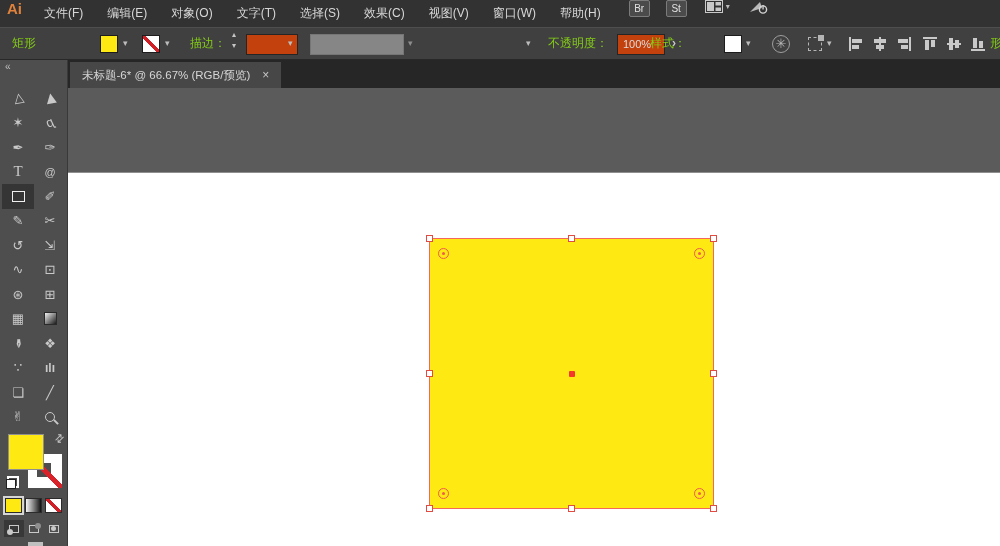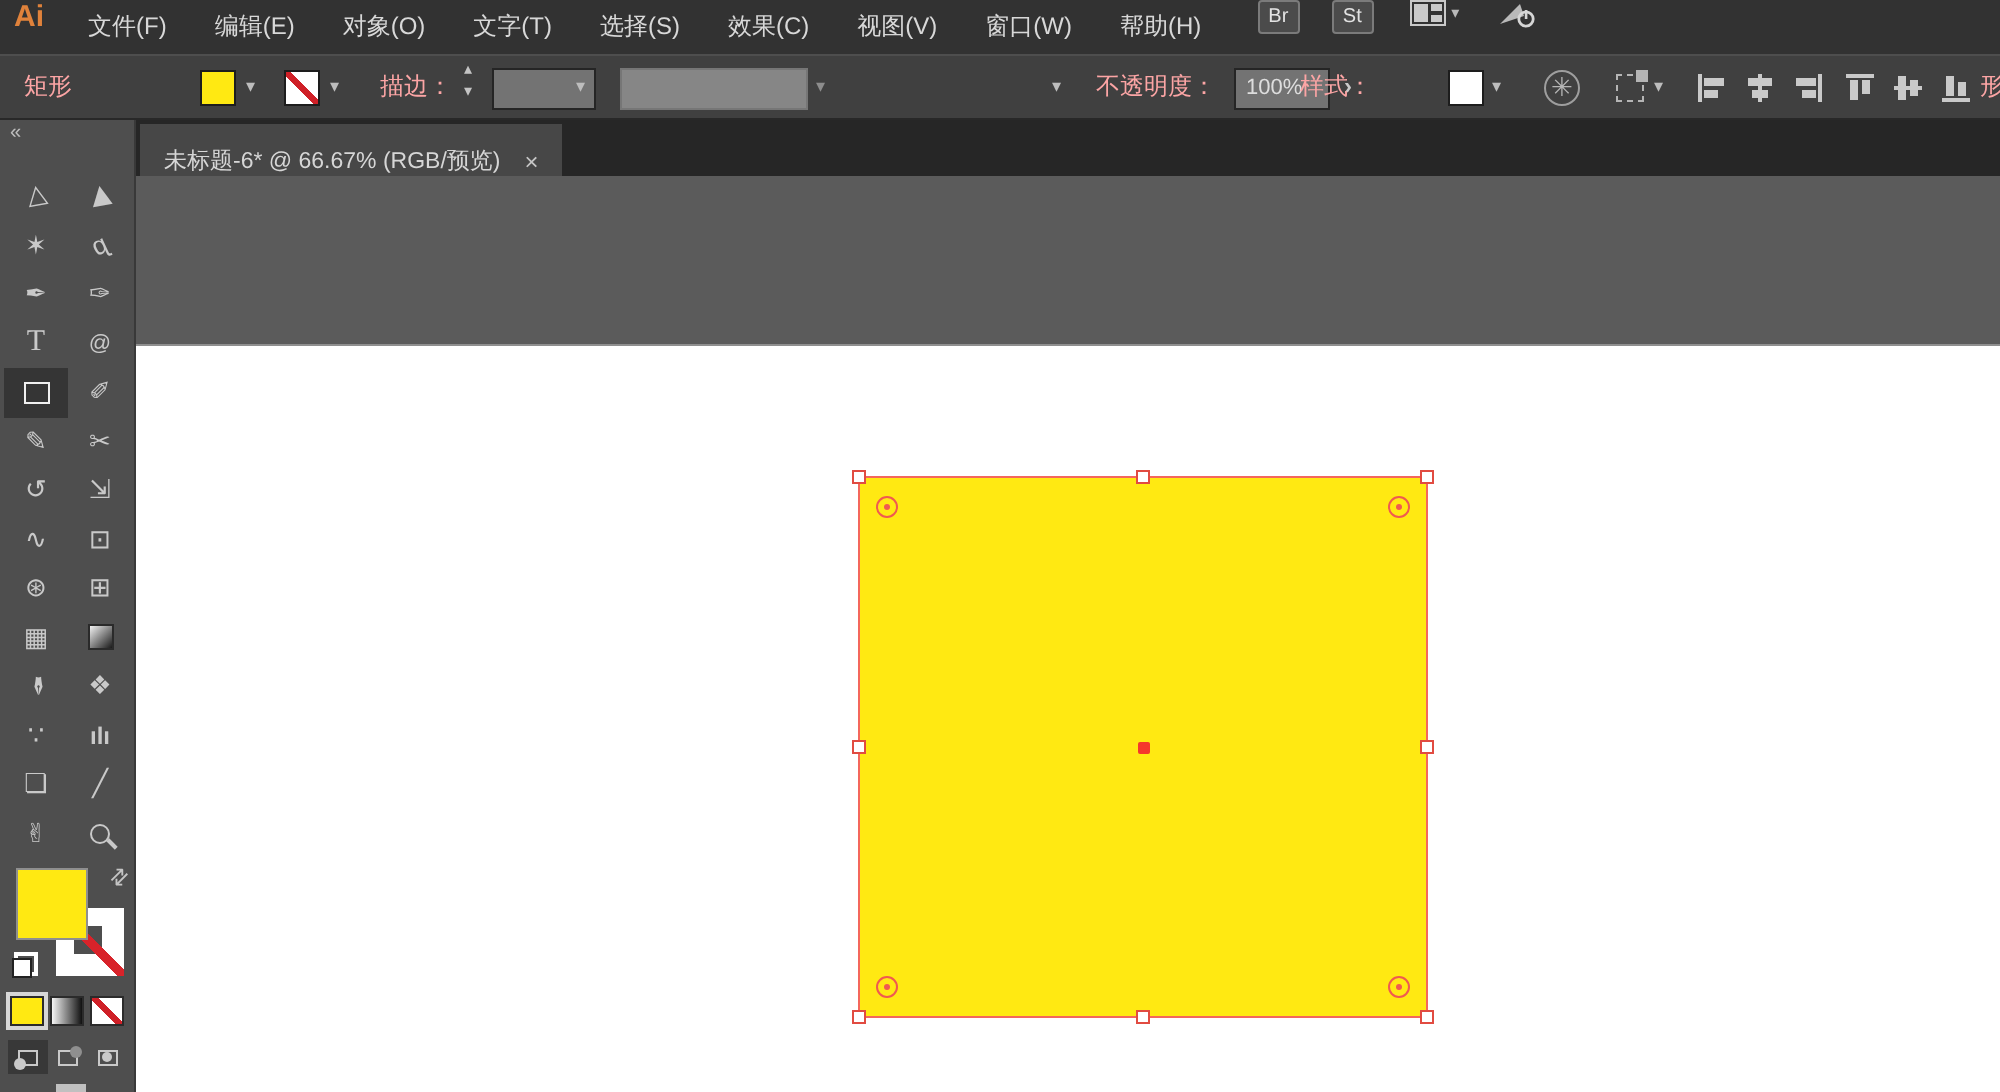--- a/index.html
+++ b/index.html
@@ -10,24 +10,24 @@
   .menubar { position:absolute; left:0; top:0; width:1000px; height:27px; background:#323232; display:flex; align-items:flex-start; z-index:30; }
   .ai-logo { font-size:15px; font-weight:bold; color:#e0823b; padding:0 10px 0 7px; letter-spacing:0; }
   .menu-item { font-size:12px; color:#d8d8d8; padding:0 12px; height:27px; line-height:27px; cursor:default; }
   .mini-btn { width:21px; height:17px; border:1px solid #7b7b7b; border-radius:2px; background:#4b4b4b; color:#e2e2e2; font-size:10px; line-height:15px; text-align:center; margin-left:16px; }
   .ws-wrap { display:flex; align-items:center; margin-left:18px; }
   .chev { color:#b9b9b9; font-size:8px; margin-left:3px; }
   .gpu-wrap { margin-left:18px; display:flex; align-items:center; }
 
   
   .controlbar { position:absolute; left:0; top:27px; width:1000px; height:33px; background:#404040; border-top:1px solid #4e4e4e; border-bottom:1px solid #282828; z-index:29; }
-  .cb { position:absolute; top:0; height:31px; line-height:31px; font-size:12px; color:#fca5a5; white-space:nowrap; }
+  .cb { position:absolute; top:0; height:31px; line-height:31px; font-size:12px; color:#84cc16; white-space:nowrap; }
   .swatch { position:absolute; top:7px; width:18px; height:18px; border:1px solid #1d1d1d; }
   .none-diag { background:#fff linear-gradient(45deg, transparent 43%, #cf2027 43%, #cf2027 57%, transparent 57%); }
-  .ddark { position:absolute; top:6px; height:21px; background:#737373; border:1px solid #252525; color:#ddd; font-size:11px; }
+  .ddark { position:absolute; top:6px; height:21px; background:#c2410c; border:1px solid #252525; color:#ddd; font-size:11px; }
   .stepper { position:absolute; left:228px; top:4px; width:12px; display:flex; flex-direction:column; align-items:center; line-height:6px; }
   .stepper span { font-size:8px; color:#c4c4c4; height:11px; }
   .disabled-dd { position:absolute; left:310px; top:6px; width:94px; height:21px; background:#868686; border:1px solid #767676; }
   .profile-dd { position:absolute; left:424px; top:5px; width:97px; height:23px; background:#f1f1f1; border:1px solid #222; display:flex; align-items:center; padding:0 6px; }
   .profile-line { width:52px; height:3px; background:#111; margin-right:8px; }
   .profile-dd .txt { color:#111; font-size:12px; }
   .vchev { position:absolute; top:0; height:31px; line-height:31px; font-size:9px; color:#bdbdbd; }
   .align-ic { position:absolute; top:8px; width:16px; height:16px; }
   .align-ic svg { display:block; }
   .recolor-ic { position:absolute; left:772px; top:7px; width:18px; height:18px; border:1px solid #9e9e9e; border-radius:50%; color:#b5b5b5; font-size:13px; line-height:16px; text-align:center; }
@@ -74,21 +74,21 @@
   .mode.active { background:#383838; }
   .mglyph { width:10px; height:8px; border:1px solid #c9c9c9; position:relative; }
   .mglyph::after { content:""; position:absolute; width:6px; height:6px; border-radius:50%; background:#c9c9c9; left:-3px; bottom:-3px; }
   .mode.behind .mglyph::after { left:auto; right:-3px; top:-3px; bottom:auto; background:#8f8f8f; }
   .mode.inside .mglyph::after { left:1px; top:0; width:5px; height:5px; }
   .bottom-stub { position:absolute; left:28px; top:482px; width:15px; height:4px; background:#c0c0c0; }
 
   
   .docarea { position:absolute; left:68px; top:60px; width:932px; height:486px; }
   .tabbar { position:absolute; left:0; top:0; width:932px; height:28px; background:#262626; }
-  .tab { position:absolute; left:2px; top:2px; height:26px; background:#474747; display:flex; align-items:flex-end; padding:0 12px; }
+  .tab { position:absolute; left:2px; top:2px; height:26px; background:#474747; display:flex; align-items:center; padding:0 12px; }
   .tab-title { font-size:11.5px; color:#d6d6d6; }
   .tab-close { font-size:12px; color:#c6c6c6; margin-left:12px; }
   .canvas { position:absolute; left:0; top:28px; width:932px; height:458px; background:#5b5b5b; overflow:hidden; }
   .artboard { position:absolute; left:0; top:84px; width:932px; height:374px; background:#ffffff; box-shadow:inset 0 1px 0 #8f8f8f; }
 
   
   .shape { position:absolute; left:361px; top:150px; width:285px; height:271px; background:#ffe912; border:1px solid #f4675c; }
   .h { position:absolute; width:7px; height:7px; background:#fff; border:1px solid #e14b41; z-index:5; }
   .h.tl{left:-4px;top:-4px;} .h.tc{left:calc(50% - 4px);top:-4px;} .h.tr{right:-4px;top:-4px;}
   .h.ml{left:-4px;top:calc(50% - 4px);} .h.mr{right:-4px;top:calc(50% - 4px);}

